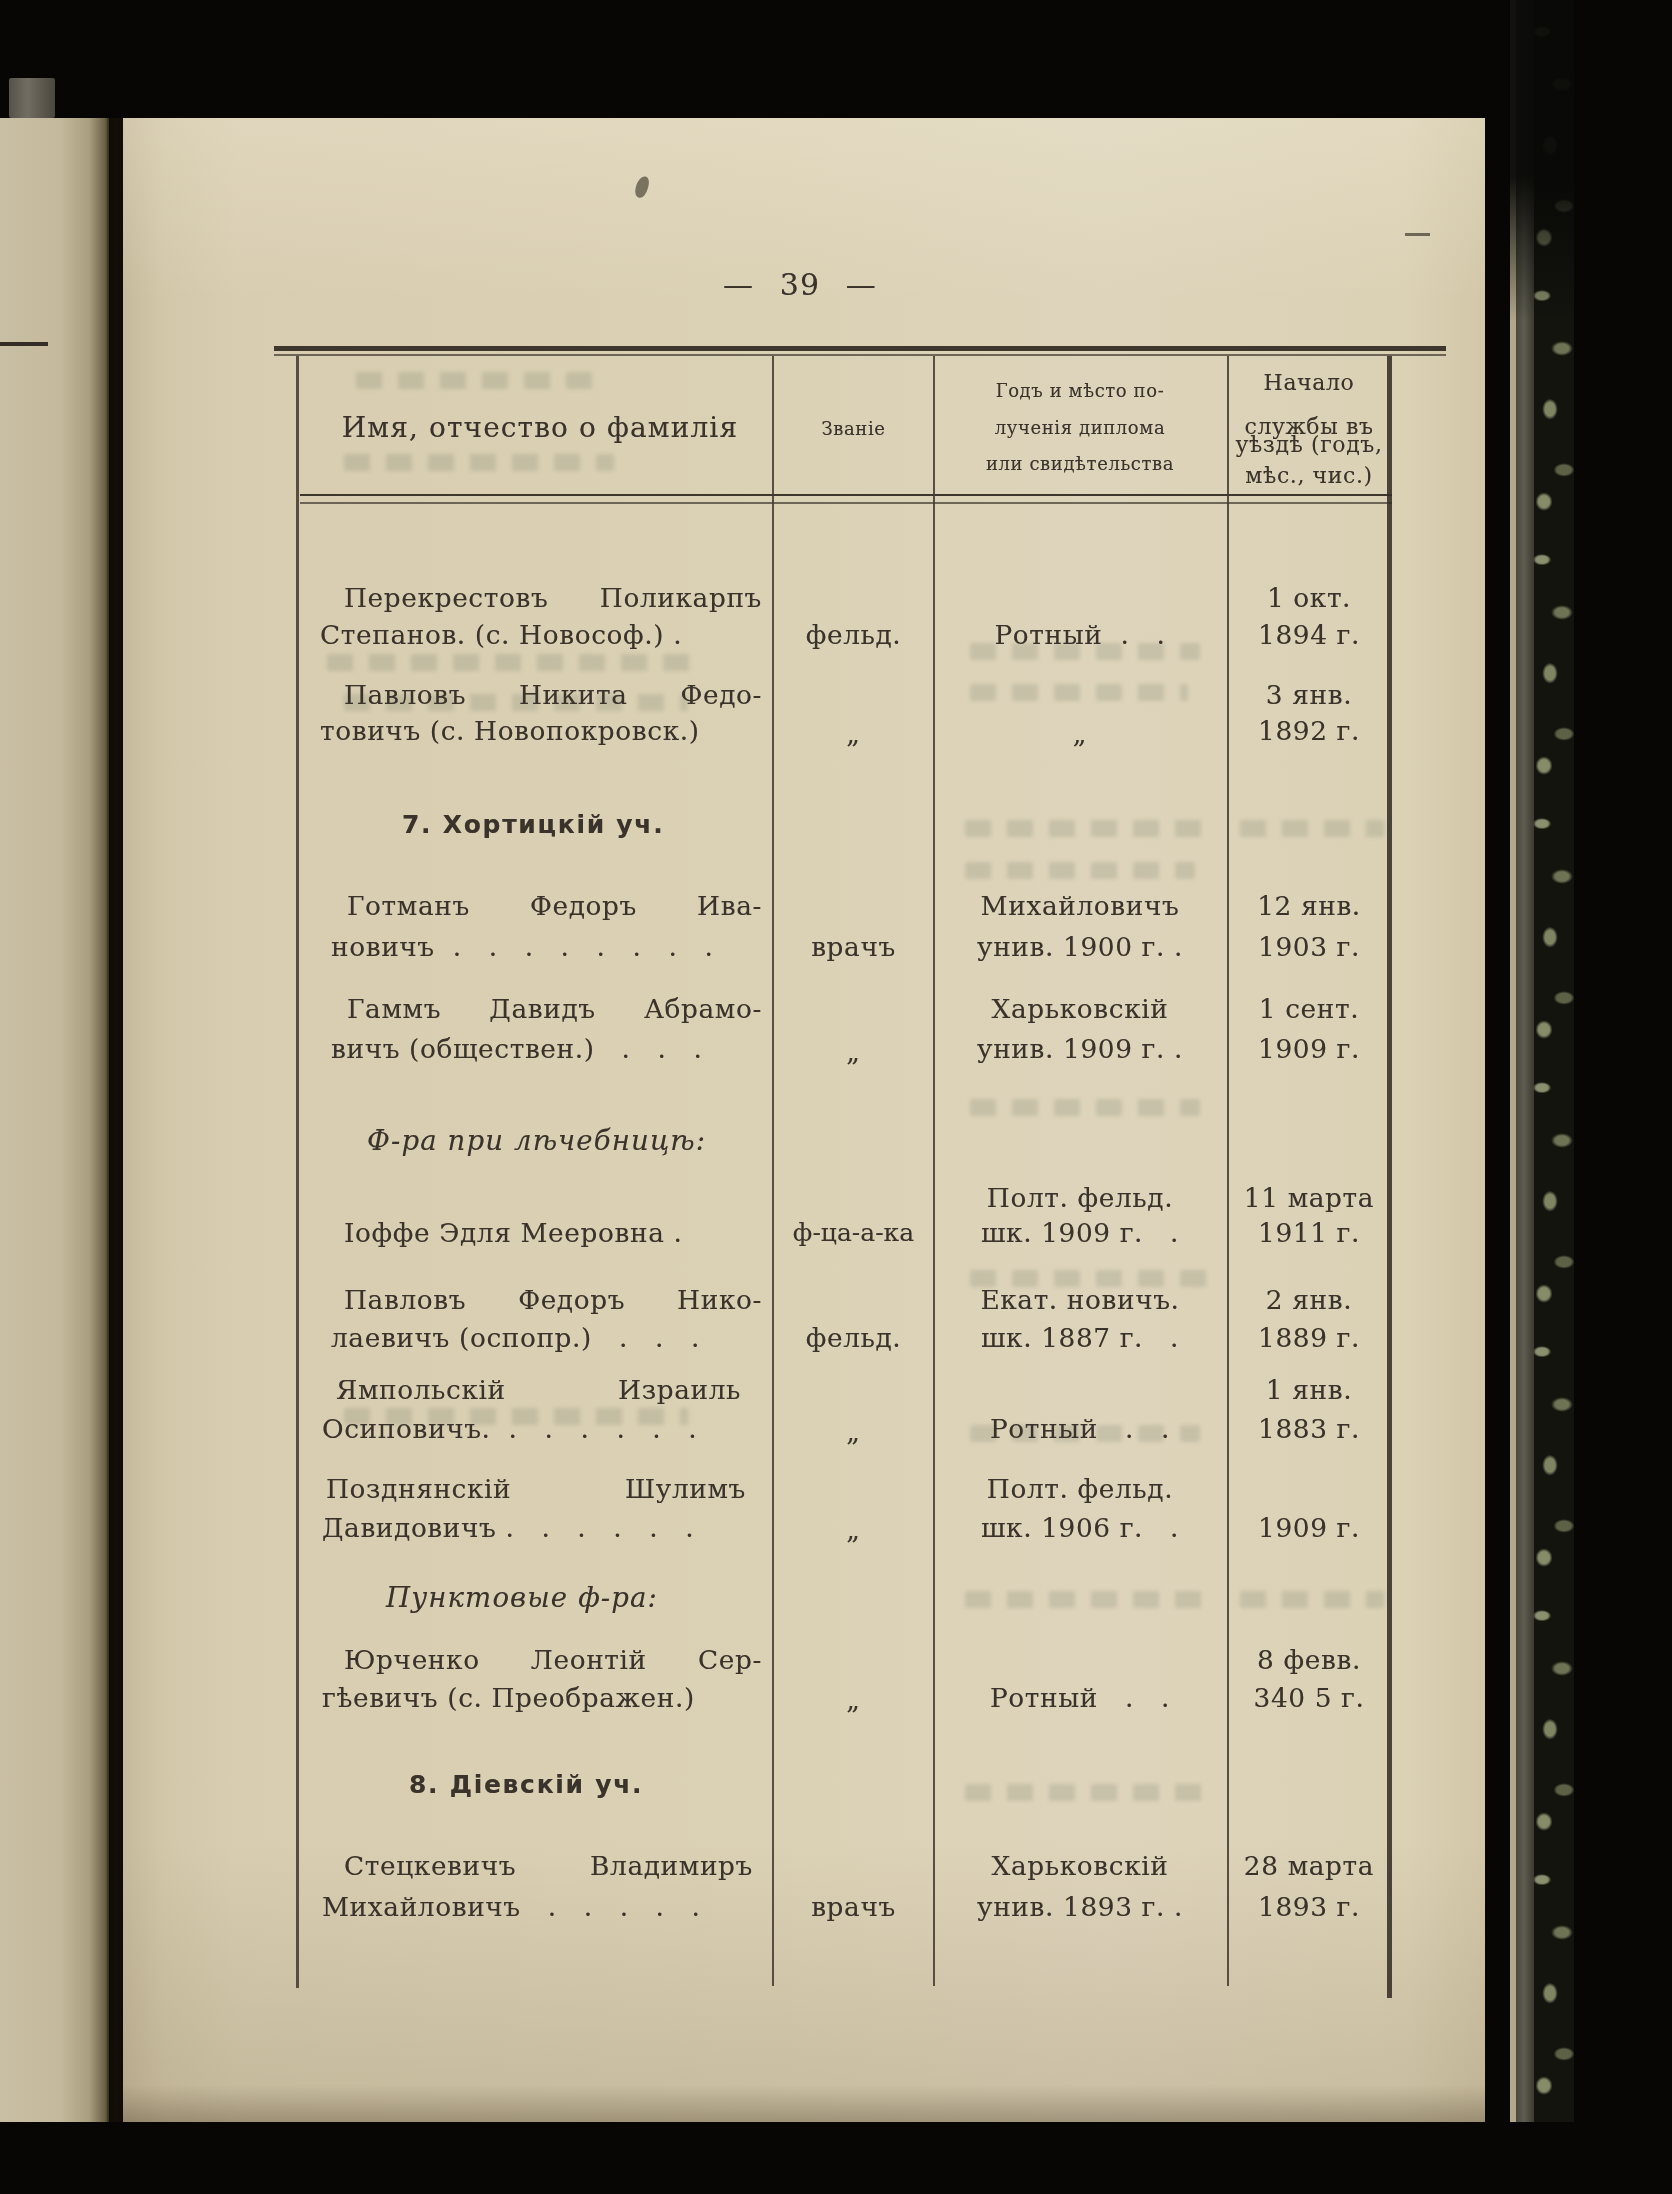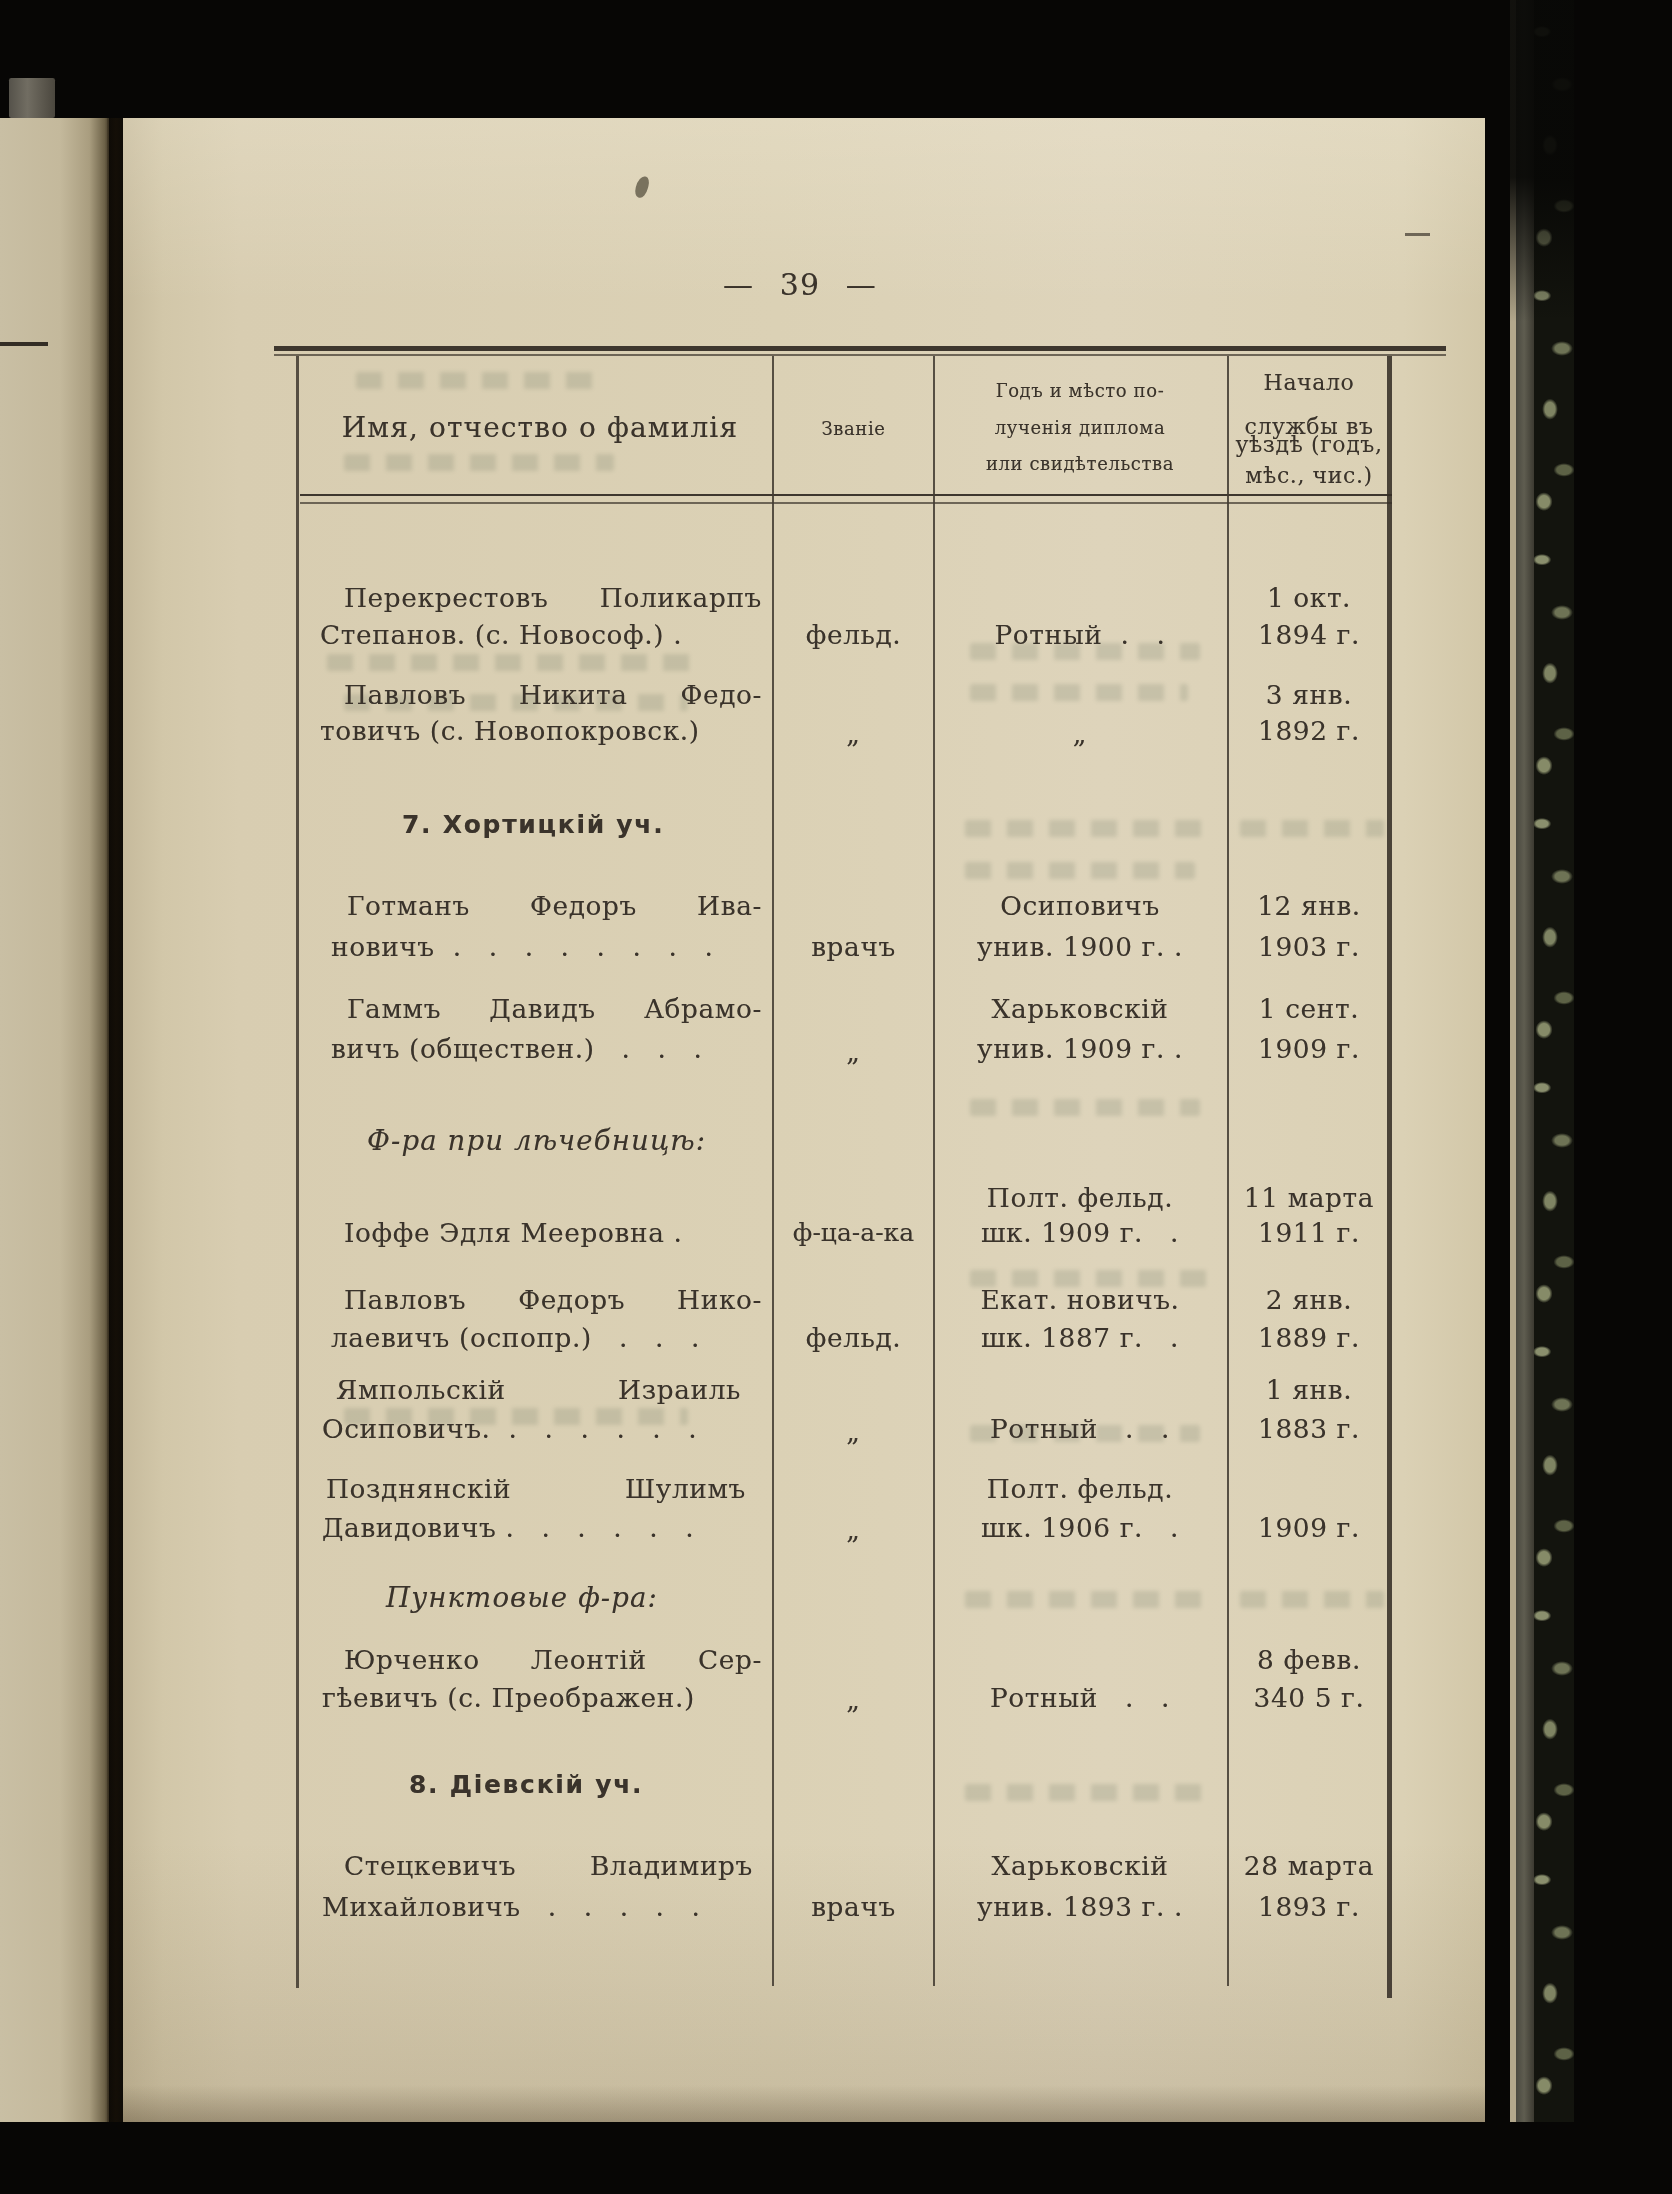--- a/index.html
+++ b/index.html
@@ -144,21 +144,21 @@
   <div class="ln c2" style="top:718px;">„</div>
   <div class="ln c3" style="top:718px;">„</div>
   <div class="ln c4" style="top:679px;">3 янв.</div>
   <div class="ln c4" style="top:715px;">1892 г.</div>
 
   <div class="ln sec-bold" style="left:402px;top:809px;">7. Хортицкій уч.</div>
 
   <div class="ln just" style="left:347px;top:890px;width:415px;">Готманъ Федоръ Ива-</div>
   <div class="ln" style="left:331px;top:931px;">новичъ  .   .   .   .   .   .   .   .</div>
   <div class="ln c2" style="top:931px;">врачъ</div>
-  <div class="ln c3" style="top:890px;">Осиповичъ</div>
+  <div class="ln c3" style="top:890px;">Михайловичъ</div>
   <div class="ln c3" style="top:931px;">унив. 1900 г. .</div>
   <div class="ln c4" style="top:890px;">12 янв.</div>
   <div class="ln c4" style="top:931px;">1903 г.</div>
 
   <div class="ln just" style="left:347px;top:993px;width:415px;">Гаммъ Давидъ Абрамо-</div>
   <div class="ln" style="left:331px;top:1033px;">вичъ (обществен.)   .   .   .</div>
   <div class="ln c2" style="top:1036px;">„</div>
   <div class="ln c3" style="top:993px;">Харьковскій</div>
   <div class="ln c3" style="top:1033px;">унив. 1909 г. .</div>
   <div class="ln c4" style="top:993px;">1 сент.</div>

